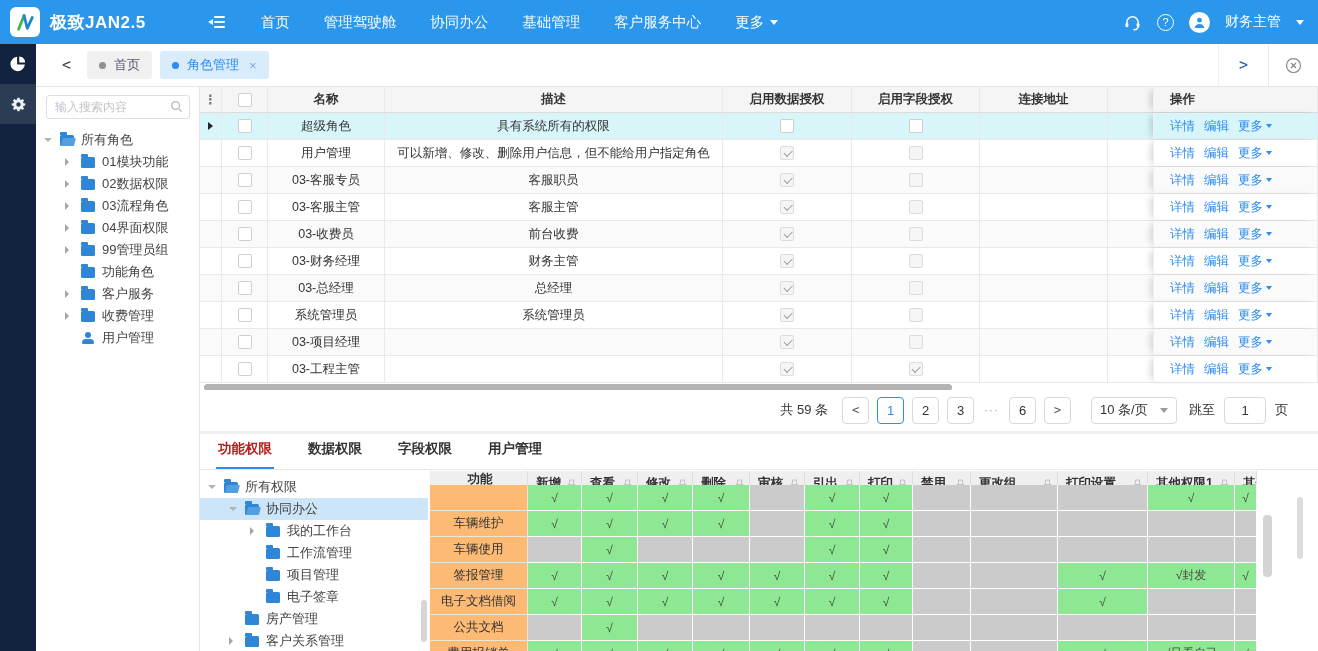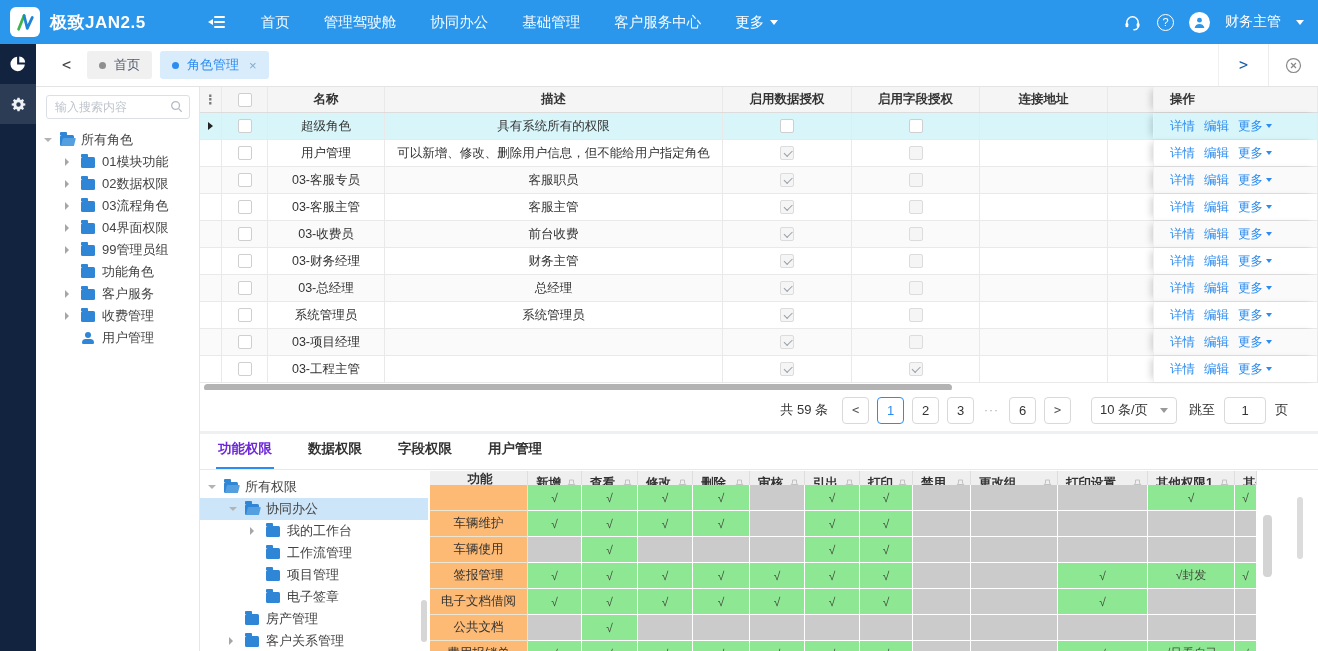--- a/index.html
+++ b/index.html
@@ -133,21 +133,21 @@
     text-align:center; font-size:13px; color:#333; outline:none;
     font-family:"Liberation Sans","DejaVu Sans",sans-serif; }
 
   #divider1 { position:absolute; left:200px; top:431px; width:1118px; height:3px; background:#eef0f2; }
 
   
   #permtabs { position:absolute; left:200px; top:434px; width:1118px; height:36px;
     border-bottom:1px solid #e8e8e8; display:flex; align-items:flex-end; padding-left:16px; background:#fff; }
   .ptab { font-size:13.5px; color:#333; padding:0 2px 9px 2px; margin-right:32px; cursor:pointer;
     border-bottom:2px solid transparent; font-weight:bold; }
-  .ptab.active { color:#6d28d9; border-bottom:2px solid #2d8cf0; }
+  .ptab.active { color:#b91c1c; border-bottom:2px solid #2d8cf0; }
 
   
   #permtree { position:absolute; left:200px; top:476px; width:228px; height:175px; overflow:hidden; background:#fff; }
   #permtree-scroll { position:absolute; left:421px; top:600px; width:6px; height:42px;
     background:#d6d6d6; border-radius:3px; }
 
   
   #permtable { position:absolute; left:430px; top:471px; width:888px; height:180px; overflow:hidden; }
   .pt-h { display:flex; height:26px; }
   .pt-hc { display:flex; align-items:center; justify-content:space-between; padding:0 5px 0 8px;

